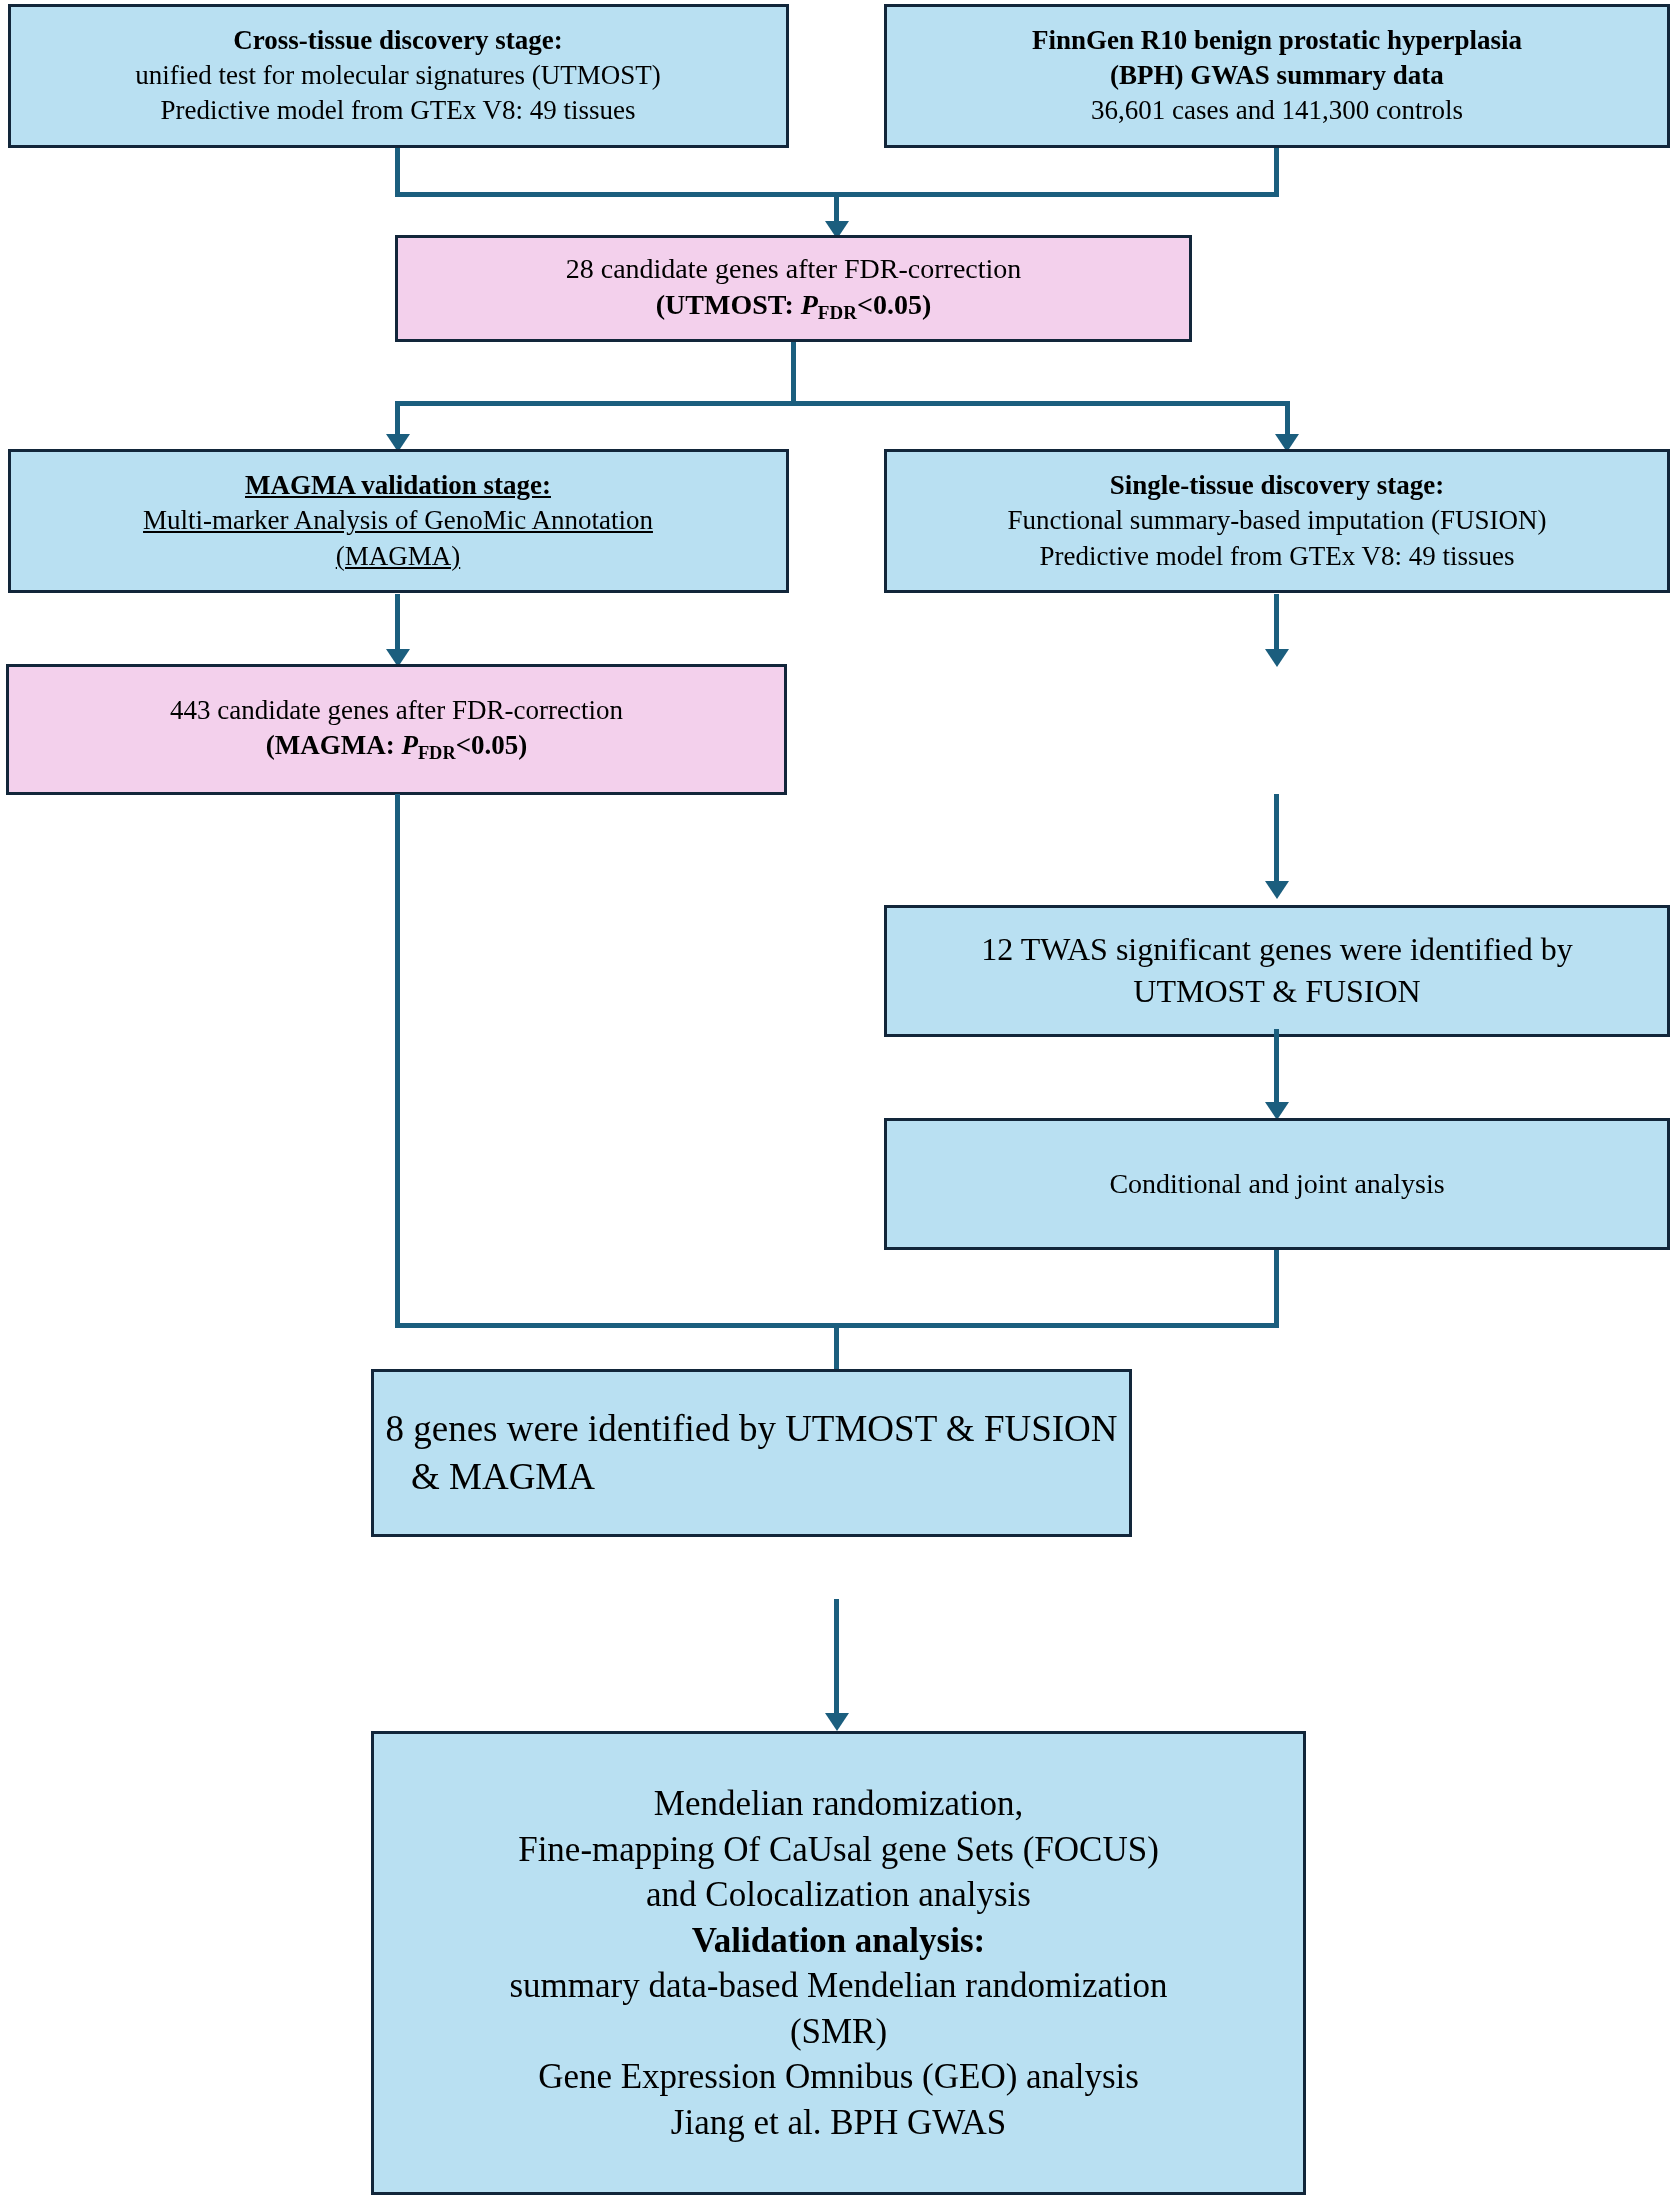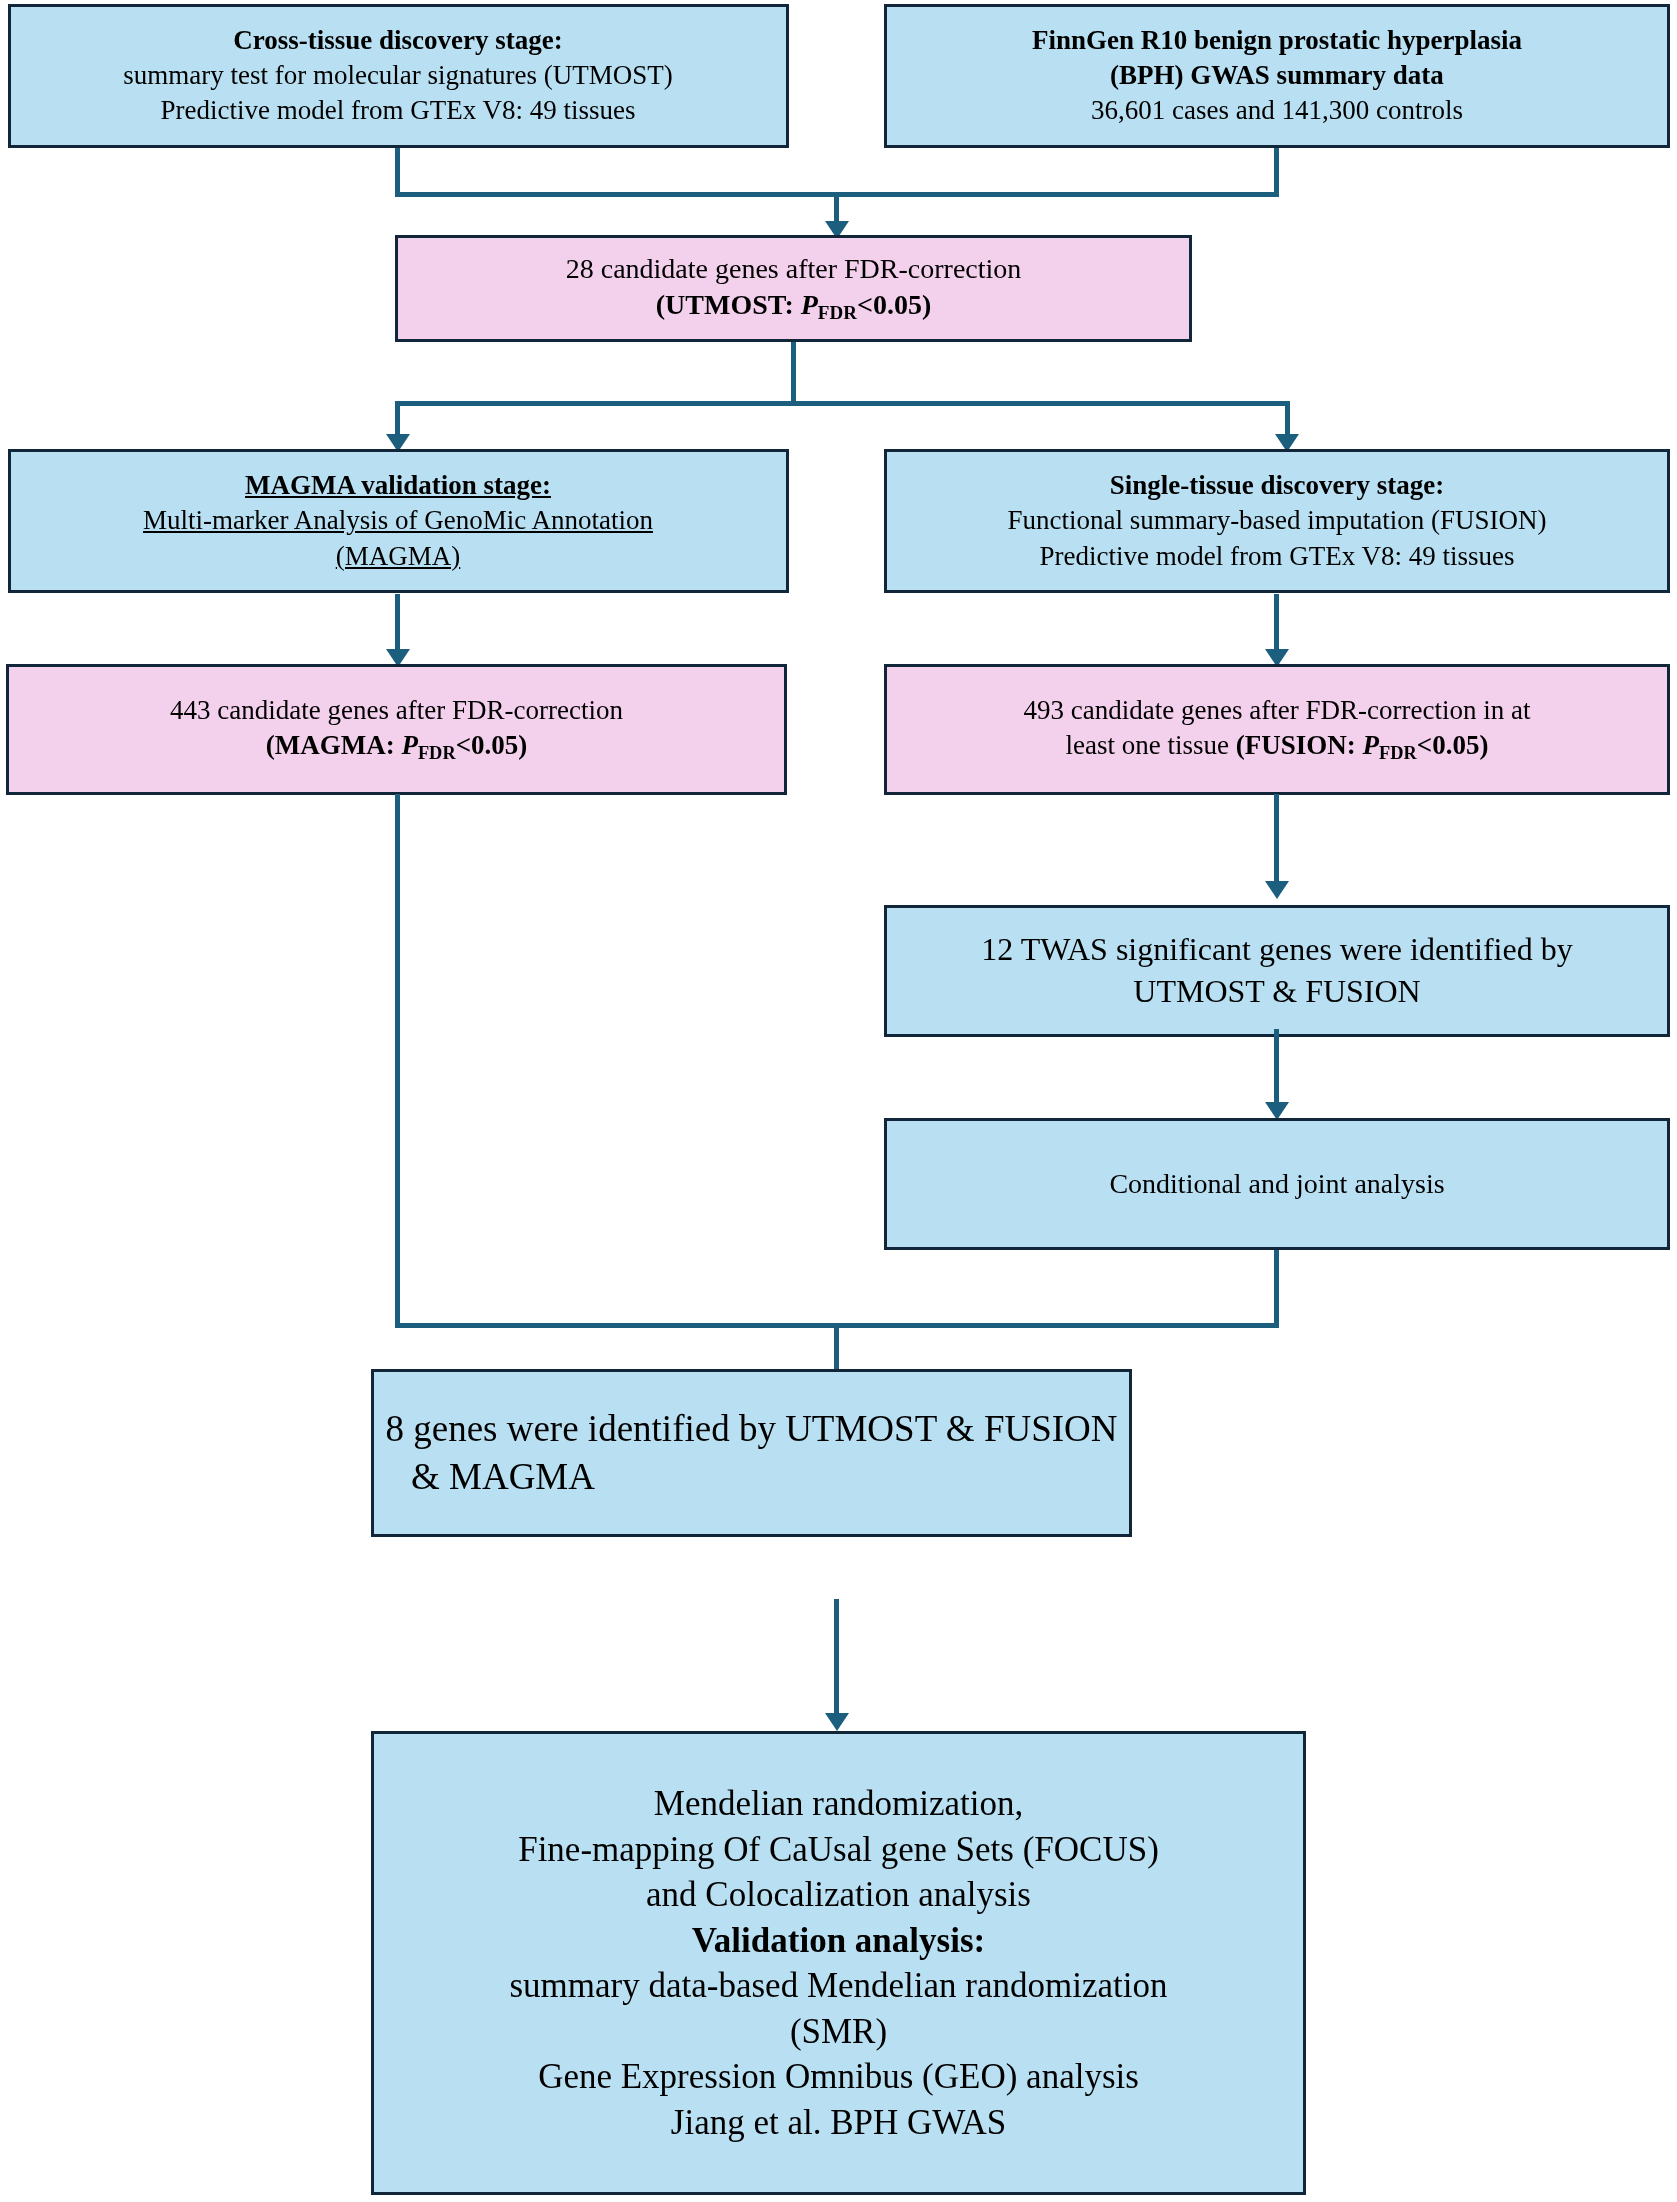--- a/index.html
+++ b/index.html
@@ -48,21 +48,21 @@
     border-top:18.6px solid #1b5e7e;
   }
 </style>
 </head>
 <body>
 
 <div id="page">
 
   <div class="box blue" style="left:7.5px;top:3.7px;width:781px;height:144px;font-size:27px;">
     <span class="ln b">Cross-tissue discovery stage:</span>
-    <span class="ln">summary test for molecular signatures (UTMOST)</span>
+    <span class="ln">unified test for molecular signatures (UTMOST)</span>
     <span class="ln">Predictive model from GTEx V8: 49 tissues</span>
   </div>
 
   <div class="box blue" style="left:884px;top:3.7px;width:786px;height:144px;font-size:27px;">
     <span class="ln b">FinnGen R10 benign prostatic hyperplasia</span>
     <span class="ln b">(BPH) GWAS summary data</span>
     <span class="ln">36,601 cases and 141,300 controls</span>
   </div>
 
   <div class="ln-v" style="left:395px;top:148px;height:48px;"></div>
@@ -98,24 +98,20 @@
   <div class="ln-v" style="left:395px;top:594px;height:61px;"></div>
   <div class="arrow" style="left:386px;top:649px;"></div>
   <div class="ln-v" style="left:1274px;top:594px;height:61px;"></div>
   <div class="arrow" style="left:1265px;top:649px;"></div>
 
   <div class="box pink" style="left:6px;top:664px;width:781px;height:131px;font-size:27px;">
     <span class="ln">443 candidate genes after FDR-correction</span>
     <span class="ln b"><span>(MAGMA: </span><span class="ital">P</span><sub>FDR</sub><span>&lt;0.05)</span></span>
   </div>
 
-  <div class="box pink" style="left:884px;top:664px;width:786px;height:131px;font-size:27px;">
-    <span class="ln">493 candidate genes after FDR-correction in at</span>
-    <span class="ln"><span>least one tissue </span><span class="b">(FUSION: </span><span class="b ital">P</span><sub>FDR</sub><span class="b">&lt;0.05)</span></span>
-  </div>
 
   <div class="ln-v" style="left:1274px;top:794px;height:93px;"></div>
   <div class="arrow" style="left:1265px;top:881px;"></div>
 
   <div class="box blue" style="left:884px;top:897px;width:786px;height:132px;font-size:32px;margin-top:8px;">
     <span class="ln">12 TWAS significant genes were identified by</span>
     <span class="ln">UTMOST &amp; FUSION</span>
   </div>
 
   <div class="ln-v" style="left:1274px;top:1029px;height:79px;"></div>

